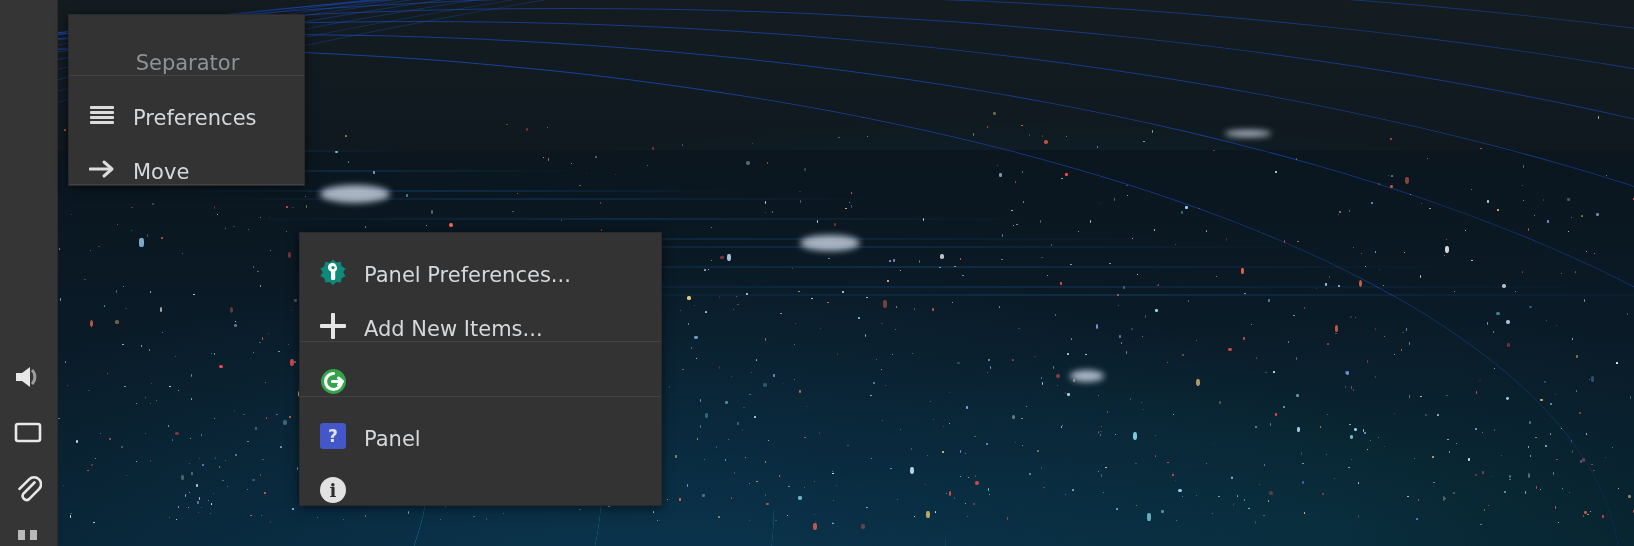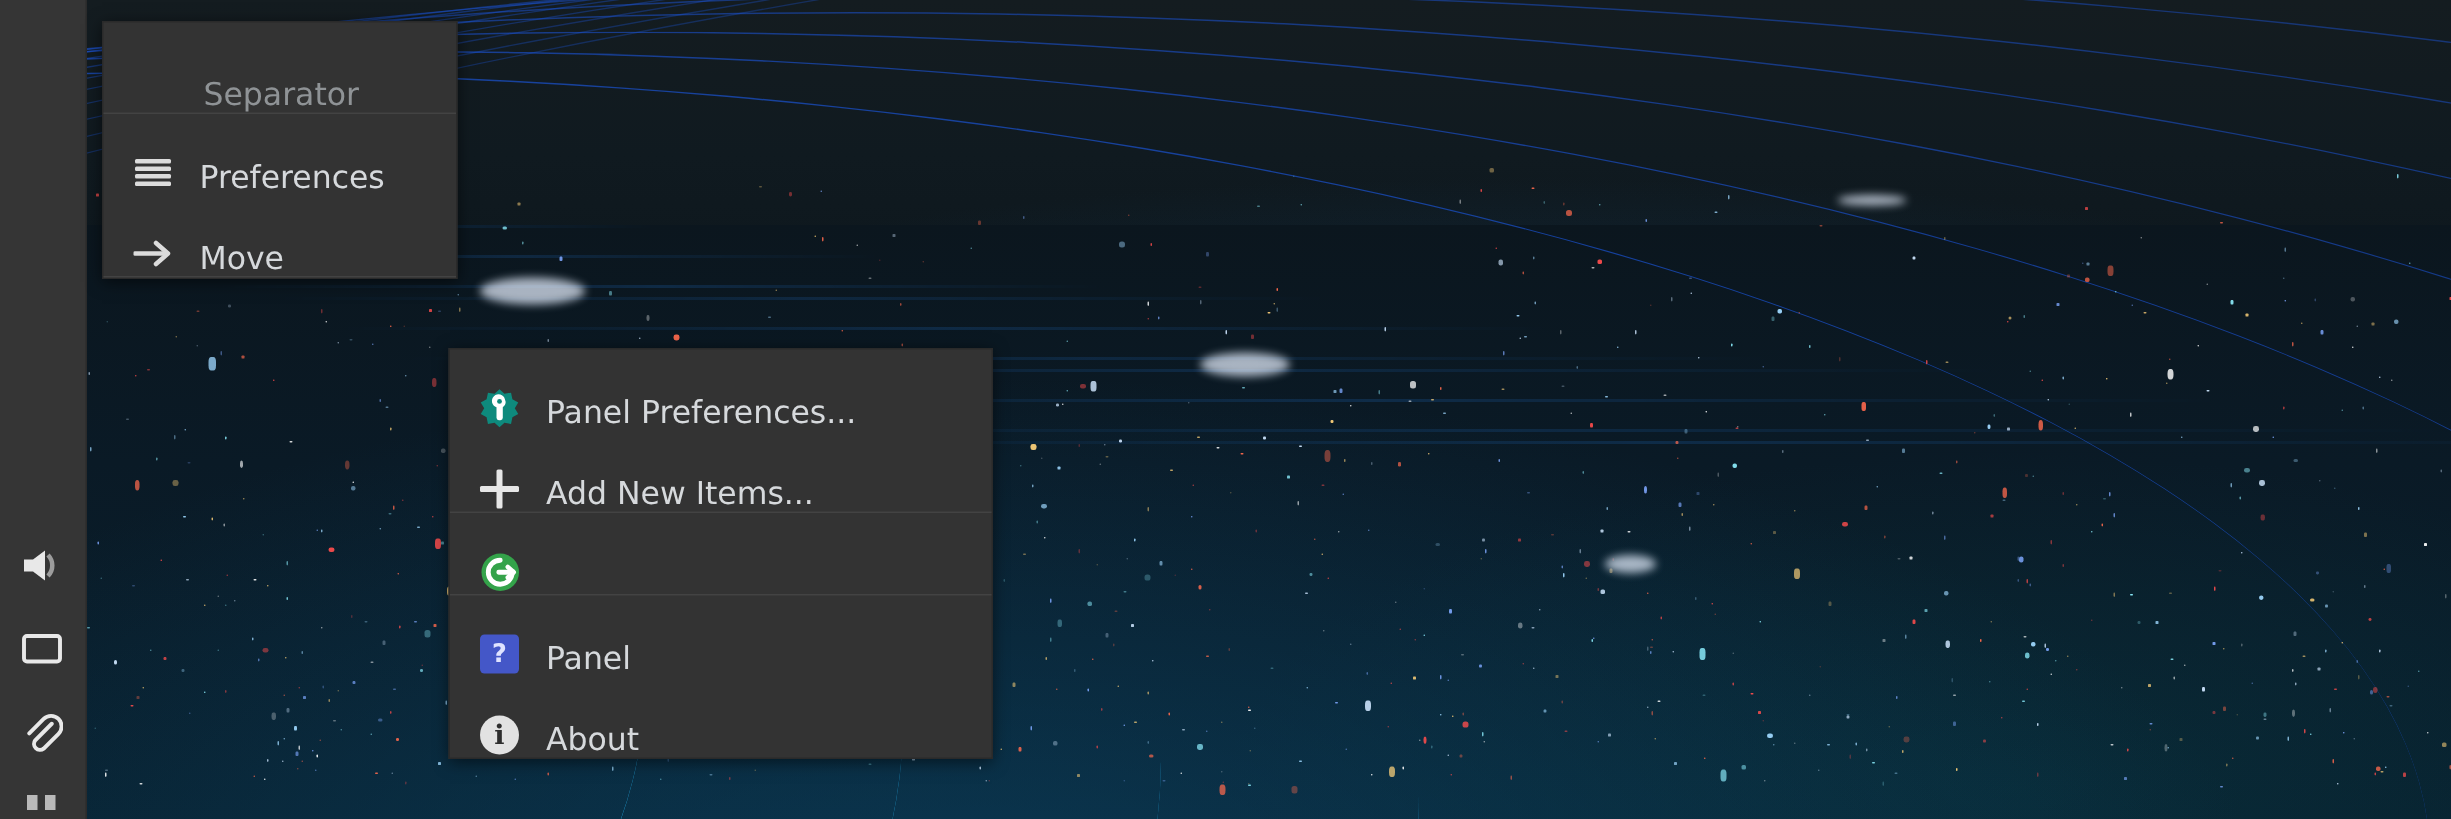--- a/index.html
+++ b/index.html
@@ -1250,16 +1250,15 @@
     <span class="mi-icon">
       <span class="ic-help">?</span>
     </span>
     <span class="mi-label">Panel</span>
   </div>
 
   <div class="menu-item">
     <span class="mi-icon">
       <span class="ic-about">i</span>
     </span>
-    <span class="mi-label">About</span>
   </div>
 
 </div>
 
 </body></html>

